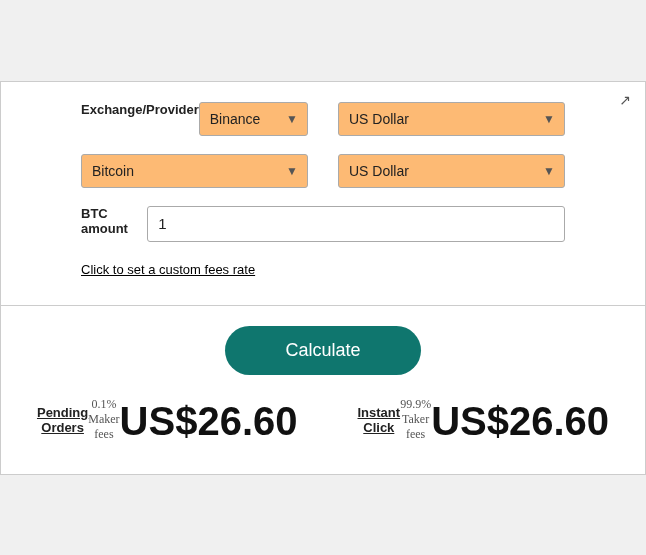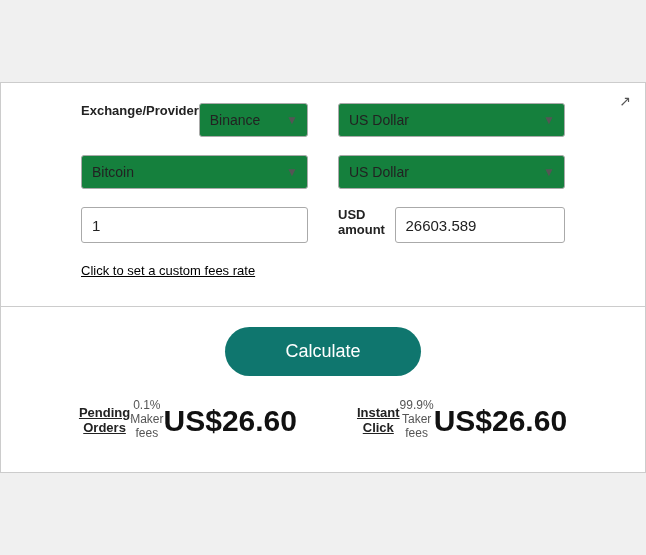--- a/index.html
+++ b/index.html
@@ -63,21 +63,21 @@
     }
 
     .select-wrapper select {
       width: 100%;
       padding: 8px 30px 8px 10px;
       border: 1px solid #aaa;
       border-radius: 3px;
       font-size: 14px;
       appearance: none;
       -webkit-appearance: none;
-      background: #15803d;
+      background: #fdba74;
       cursor: pointer;
       color: #222;
     }
 
     .select-arrow {
       position: absolute;
       right: 10px;
       top: 50%;
       transform: translateY(-50%);
       pointer-events: none;
@@ -141,24 +141,25 @@
       font-weight: bold;
       text-decoration: underline;
       color: #222;
       margin-bottom: 2px;
     }
 
     .result-sublabel {
       font-size: 12px;
       color: #555;
       margin-bottom: 4px;
+      font-family: Liberation Serif, serif;
     }
 
     .result-value {
-      font-size: 30px;
+      font-size: 40px;
       font-weight: bold;
       color: #111;
     }
   </style>
 </head>
 <body>
 
 <div class="main-container">
   <div class="top-section">
 
@@ -206,25 +207,22 @@
             <option>EUR</option>
             <option>GBP</option>
           </select>
           <span class="select-arrow">▼</span>
         </div>
       </div>
     </div>
 
     <div class="form-row">
       <div class="form-group">
+        <label>BTC amount</label>
         <input class="amount-input" type="text" value="1" style="">
-      </div>
-      <div class="form-group">
-        <label>USD amount</label>
-        <input class="amount-input" type="text" value="26603.589" style="">
       </div>
     </div>
 
     <div class="links-section">
       <a>Click to set a custom fees rate</a>
     </div>
 
   </div>
 
   <div class="bottom-section">

